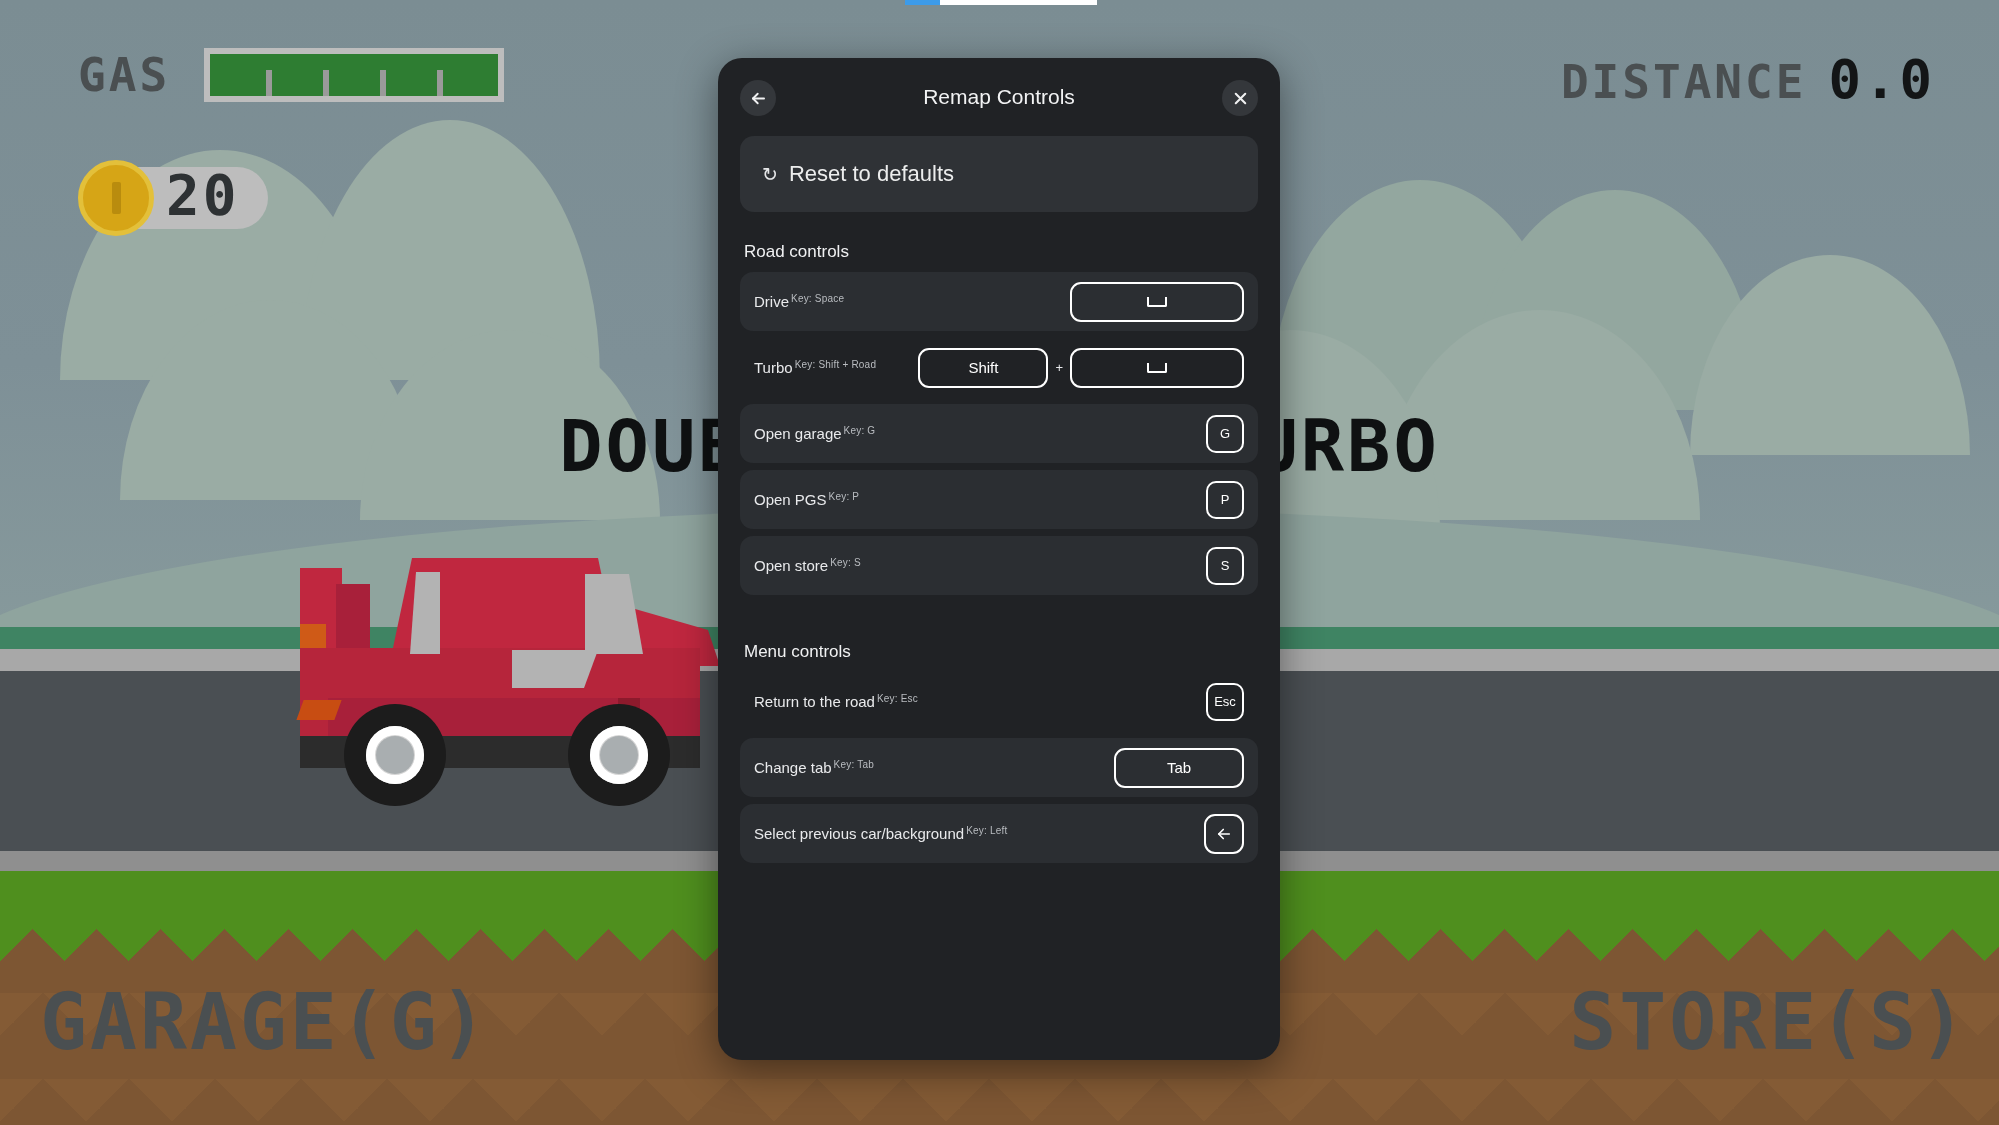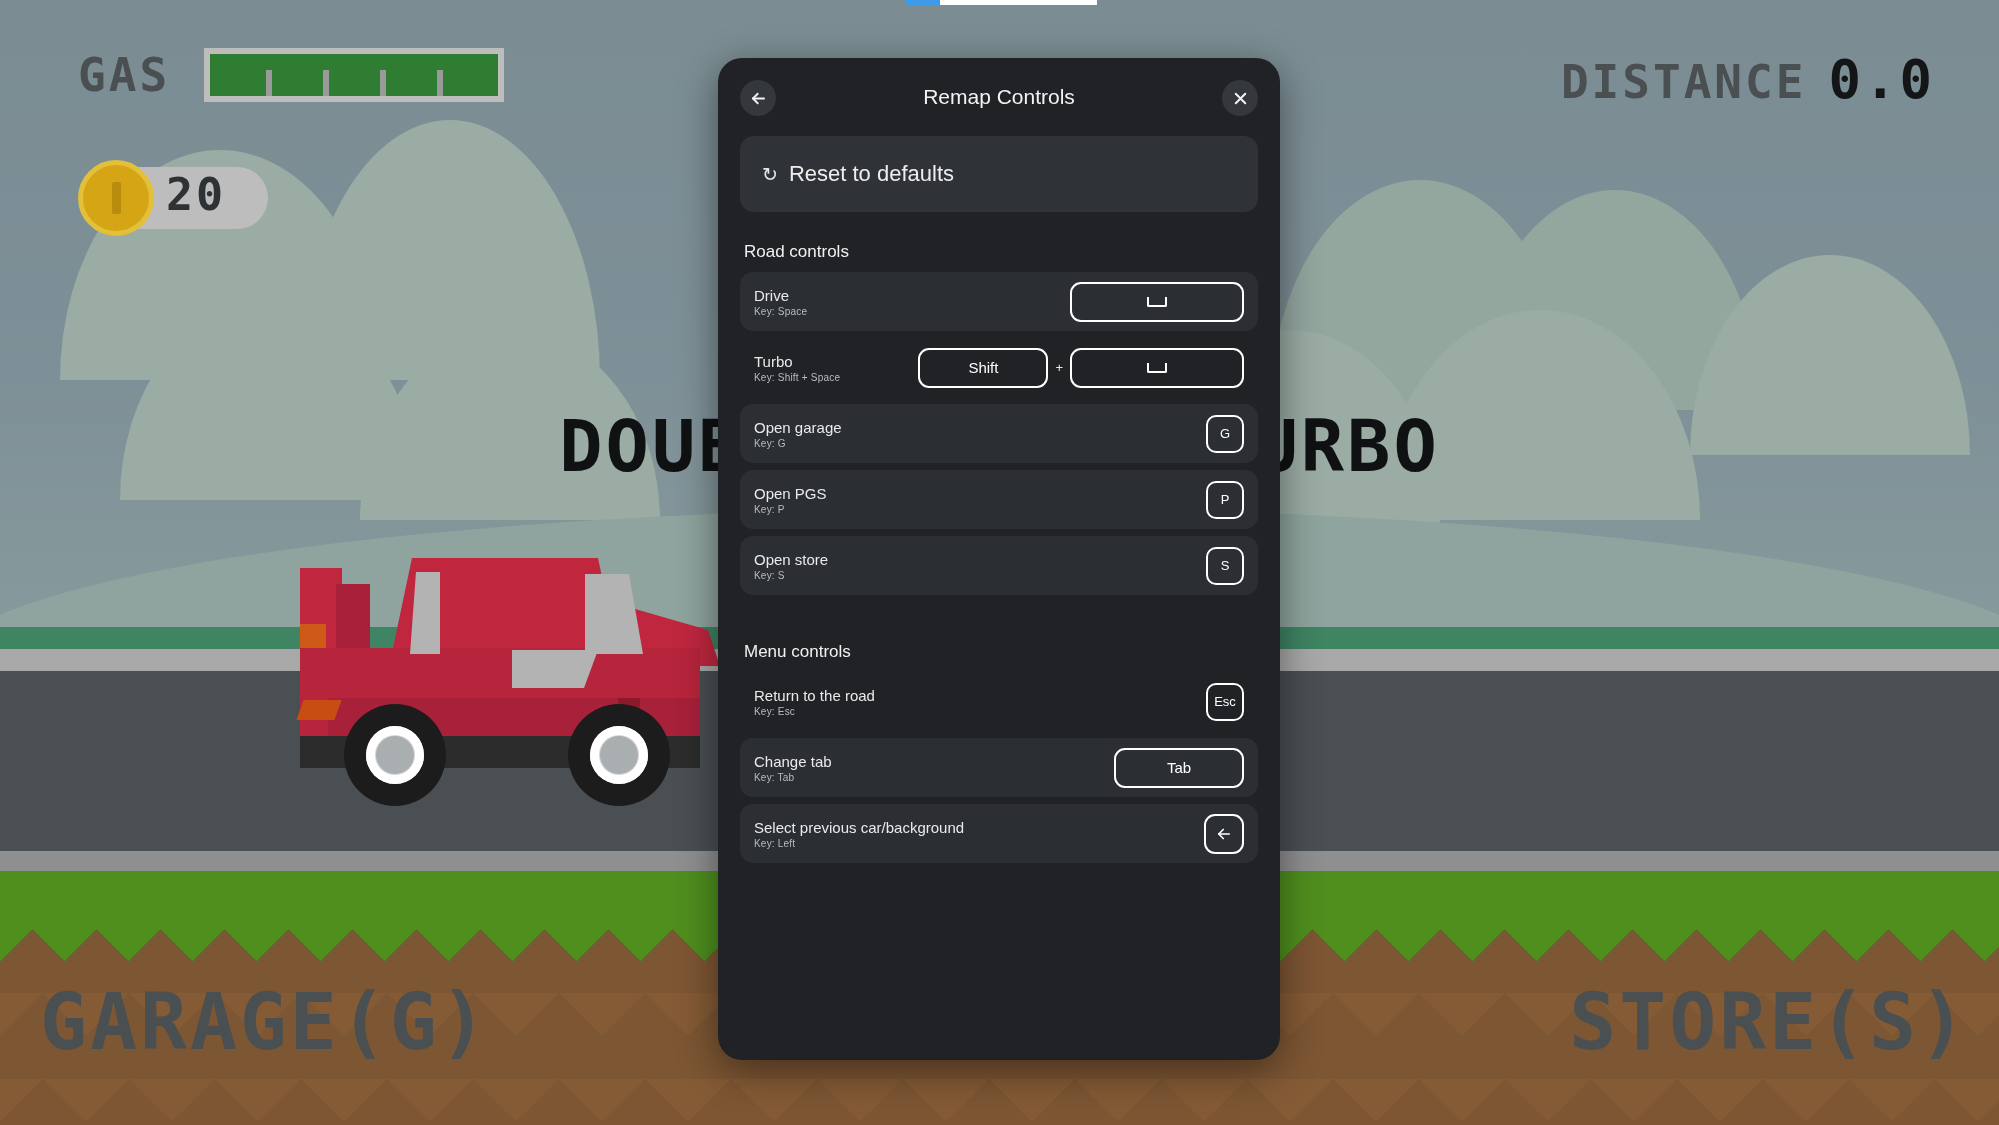--- a/index.html
+++ b/index.html
@@ -120,21 +120,21 @@
     position: relative; z-index: 2;
   }
   #coin::after {
     content:""; position:absolute; left: 29px; top: 17px;
     width: 9px; height: 32px; background: #b98c0e; border-radius: 2px;
   }
   #coin-pill {
     margin-left: -26px; height: 62px; min-width: 140px;
     background: #bdbdbd; border-radius: 0 32px 32px 0;
     display: flex; align-items: center; padding: 0 26px 8px 38px;
-    font-size: 45px; color: #2e3234;
+    font-size: 56px; color: #2e3234;
   }
 
   #distance-row {
     position: absolute; right: 64px; top: 48px;
     display: flex; align-items: baseline; gap: 22px;
   }
   #distance-label { font-size: 46px; color: #4a4f51; }
   #distance-value { font-size: 54px; color: #131516; }
 
   #center-text {
@@ -199,21 +199,21 @@
   }
   .section-gap { height: 24px; }
 
   .row {
     display: flex; align-items: center; justify-content: space-between;
     min-height: 59px; border-radius: 13px;
     padding: 0 14px 0 14px; margin-bottom: 7px;
   }
   .row.filled { background: #2b2e32; }
   .row.plain  { background: transparent; }
-  .row-texts { display: flex; flex-direction: column; gap: 2px; }
+  .row-texts { display: flex; flex-direction: row; gap: 2px; }
   .row-title { font-size: 15px; color: #e9eaec; }
   .row-sub   { font-size: 10px; color: #b9bcc0; letter-spacing: .2px; }
   .row-keys  { display: flex; align-items: center; gap: 7px; }
   .plus { font-size: 13px; color: #e9eaec; }
 
   .key {
     border: 2px solid #ffffff; border-radius: 11px;
     display: flex; align-items: center; justify-content: center;
     color: #ffffff; background: transparent;
     font-size: 15px; cursor: pointer;
@@ -342,21 +342,21 @@
           </div>
           <div class="row-keys">
             <button class="key wide">
               <span class="spacebar-glyph"></span>
             </button>
           </div>
         </div>
         <div class="row plain">
           <div class="row-texts">
             <div class="row-title">Turbo</div>
-            <div class="row-sub">Key: Shift + Space</div>
+            <div class="row-sub">Key: Shift + Road</div>
           </div>
           <div class="row-keys">
             <button class="key mid">Shift</button>
             <span class="plus">+</span>
             <button class="key wide">
               <span class="spacebar-glyph"></span>
             </button>
           </div>
         </div>
         <div class="row filled">

